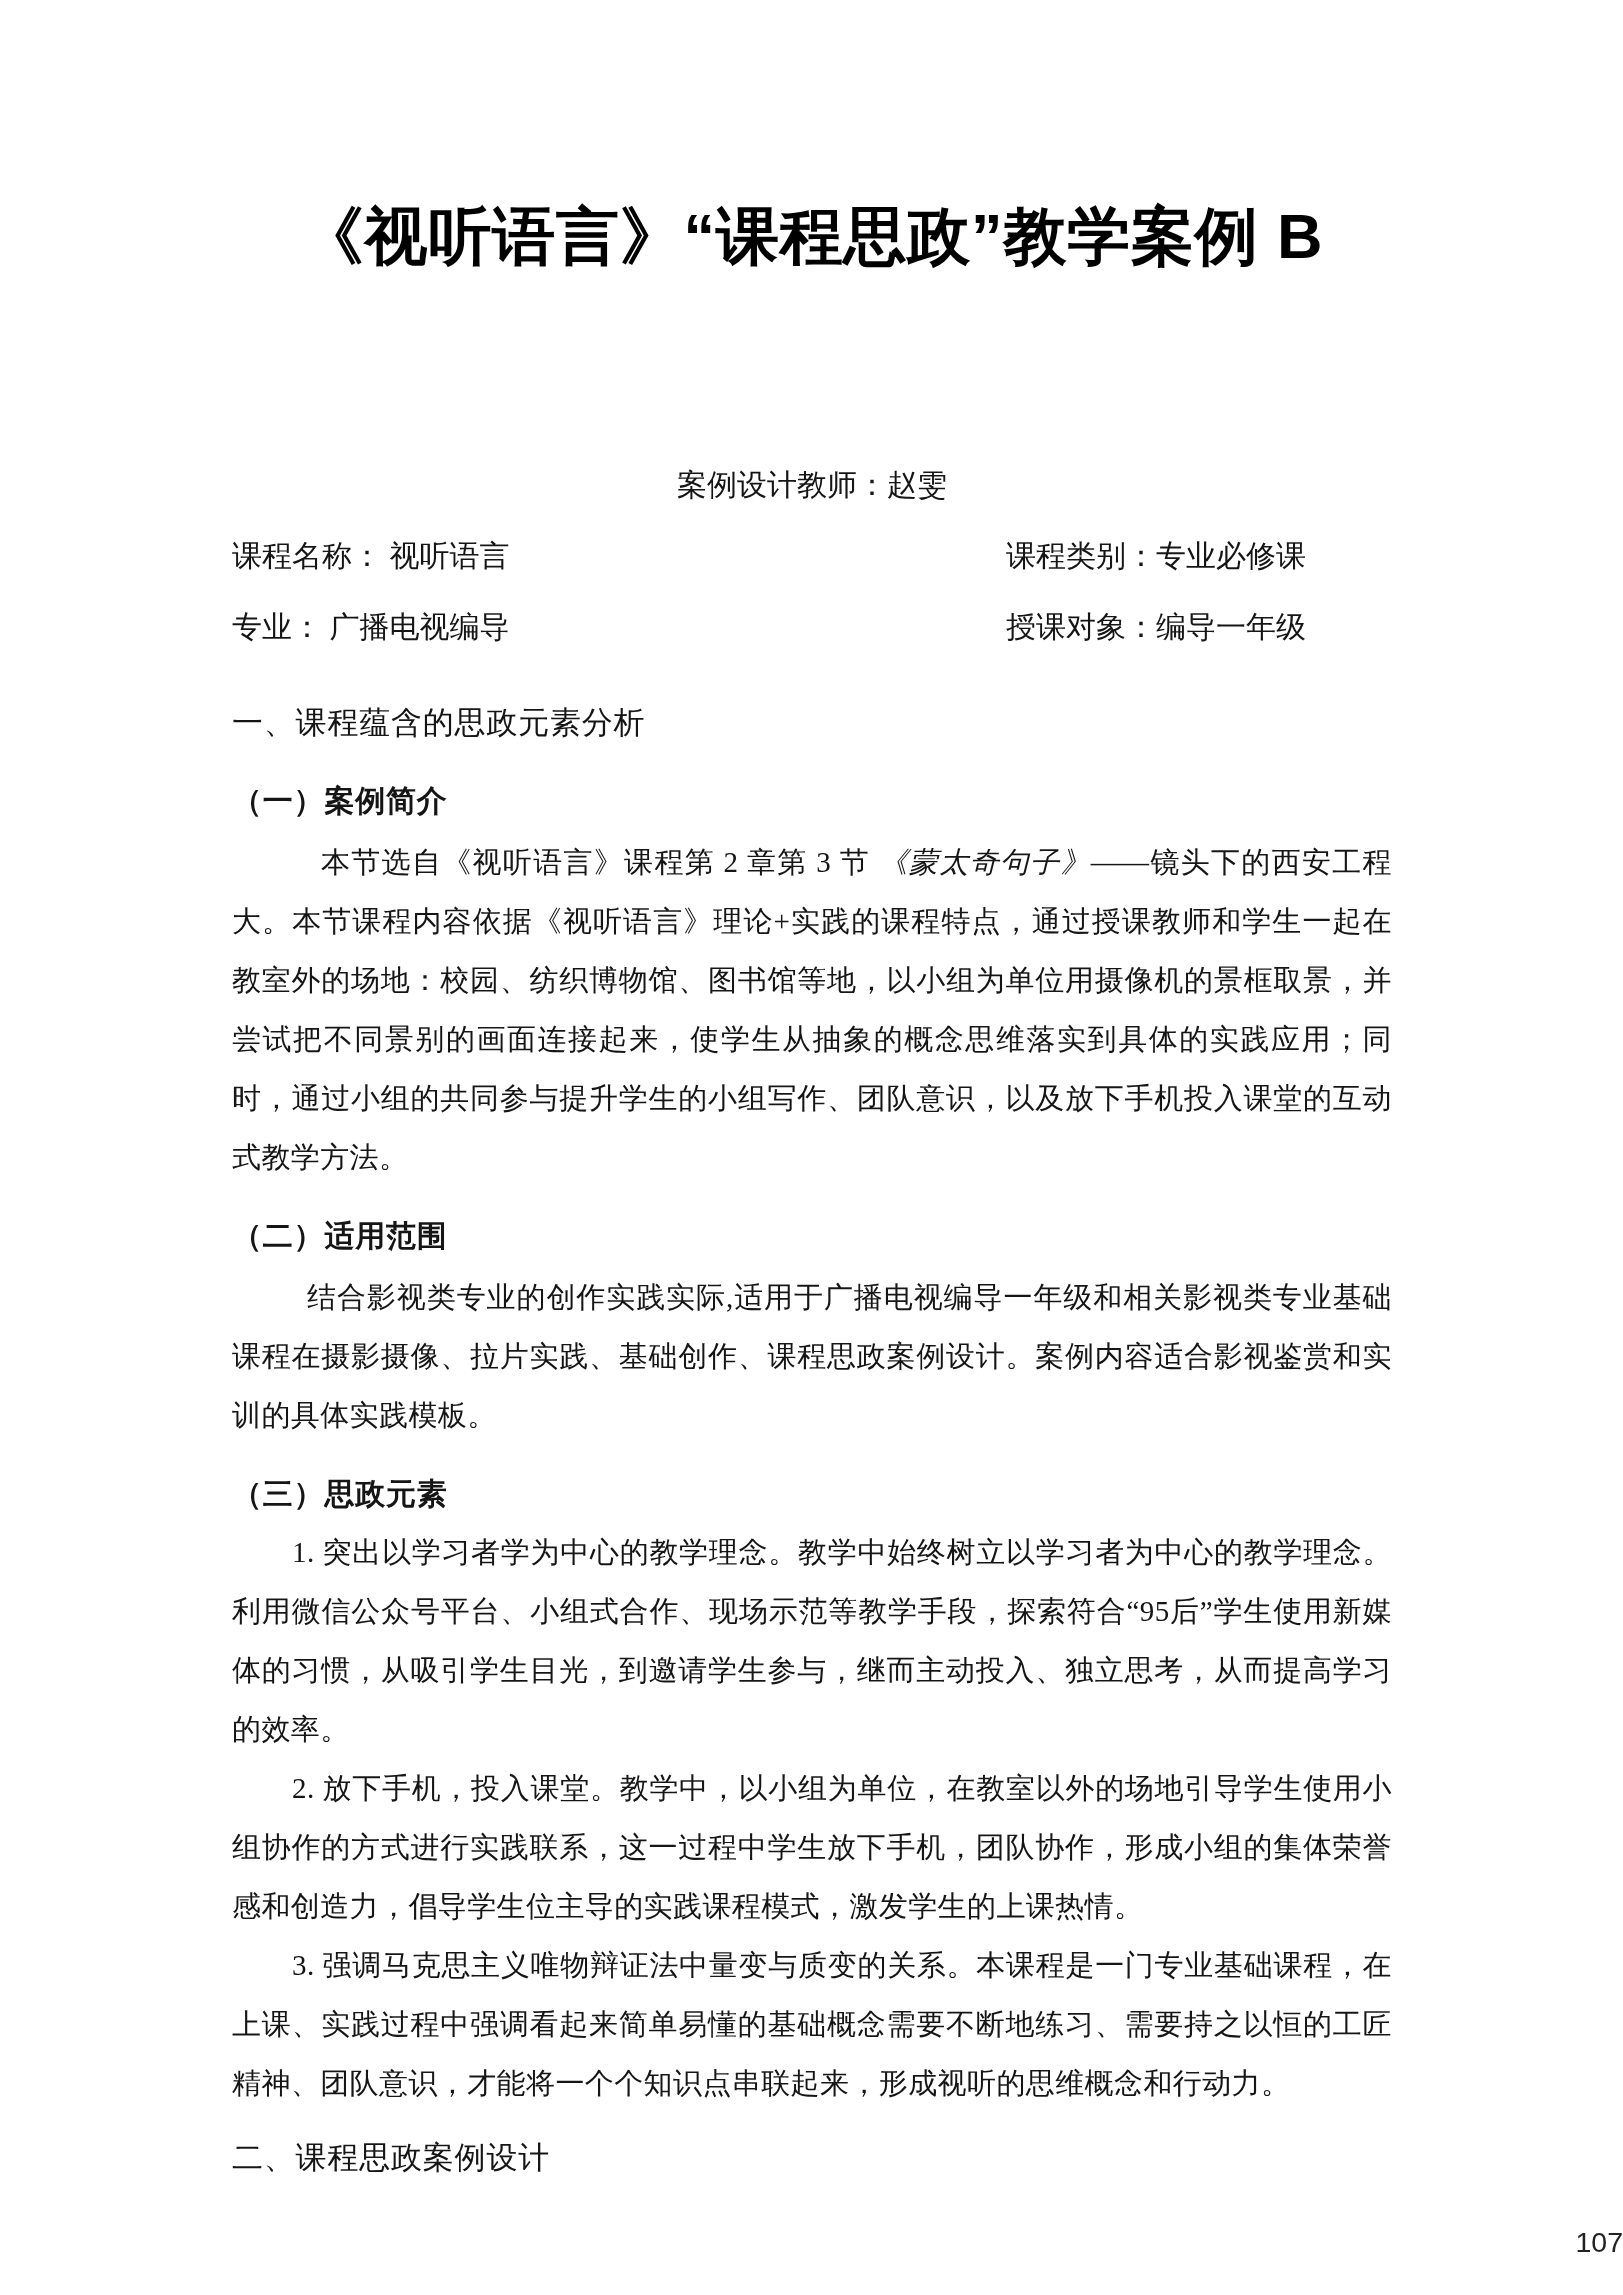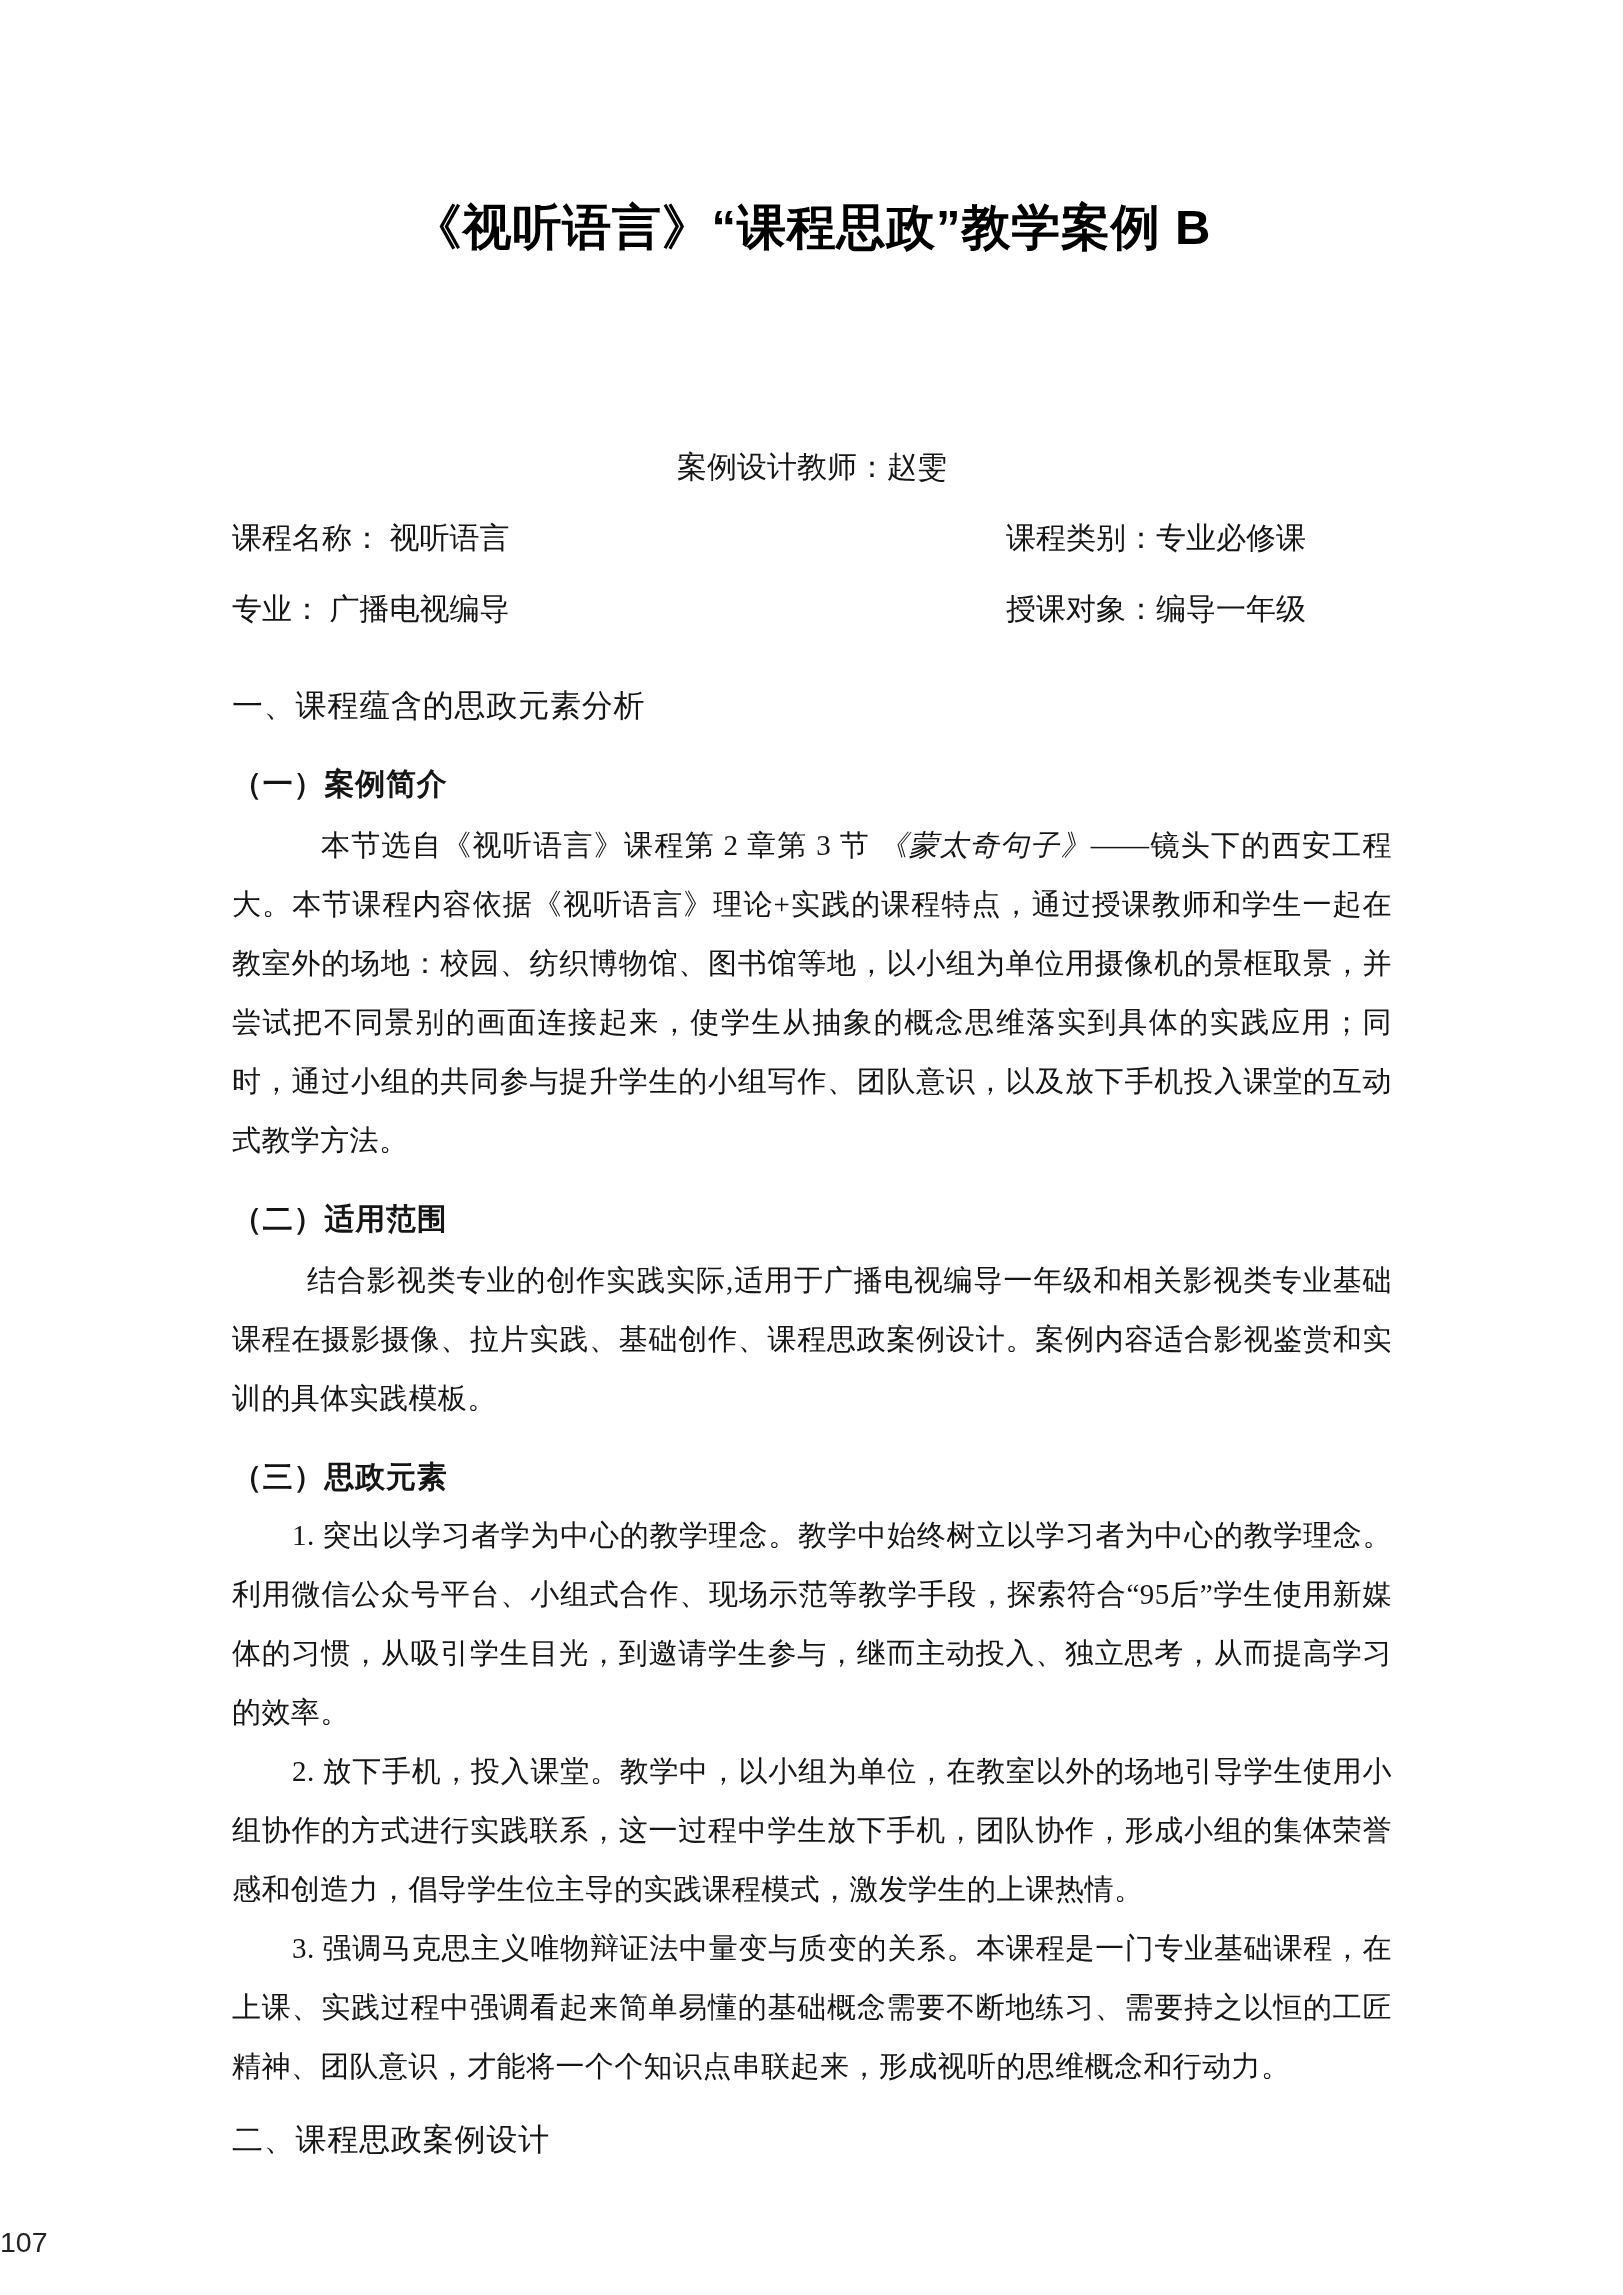--- a/index.html
+++ b/index.html
@@ -16,21 +16,21 @@
     position:absolute;
     left:232px; top:0;
     width:1160px;
   }
   .doc-title {
     margin:0;
     padding-top:197px;
     text-align:center;
     font-family:"Liberation Sans", sans-serif;
     font-weight:700;
-    font-size:49px;
+    font-size:63px;
     line-height:1.25;
     letter-spacing:0.8px;
     color:#000;
     white-space:nowrap;
   }
   .meta { margin-top:190px; }
   .meta-row {
     display:flex;
     height:71px;
     font-size:30px;
@@ -62,21 +62,21 @@
   }
   p.tight { margin:0; }
   .indent-3  { text-indent:89px; }
   .indent-25 { text-indent:75px;  }
   .indent-2  { text-indent:60px;  }
   em.book-italic { font-style:italic; }
   .page-number {
     position:absolute;
     left:0; bottom:36px;
     width:100%;
-    text-align:left;
+    text-align:right;
     font-size:28.5px;
     color:#222;
     font-family:"Liberation Sans", sans-serif;
   }
 </style>
 </head>
 <body>
 
 <div class="page">
   <div class="content">

